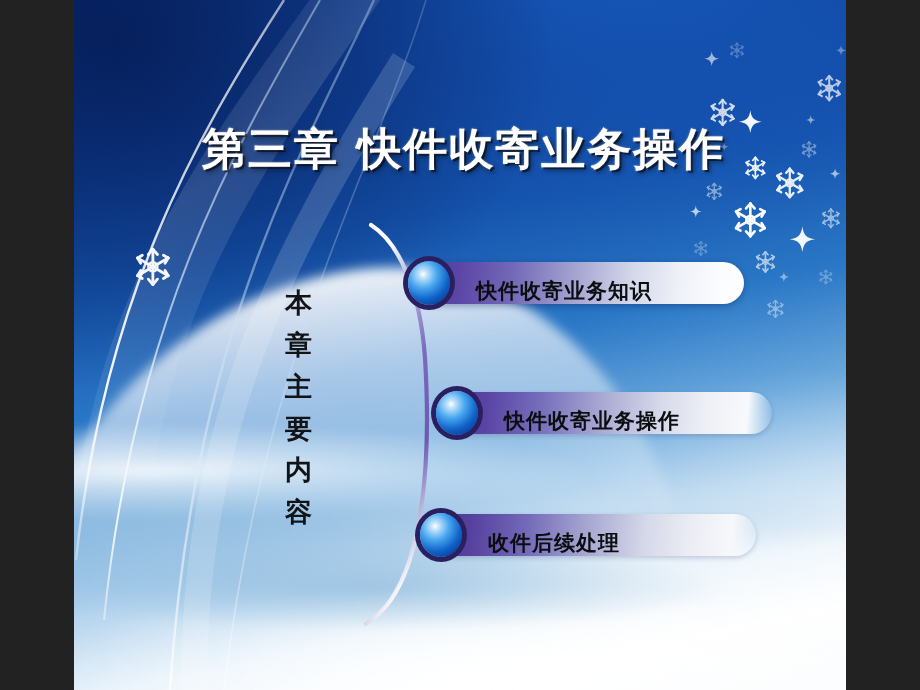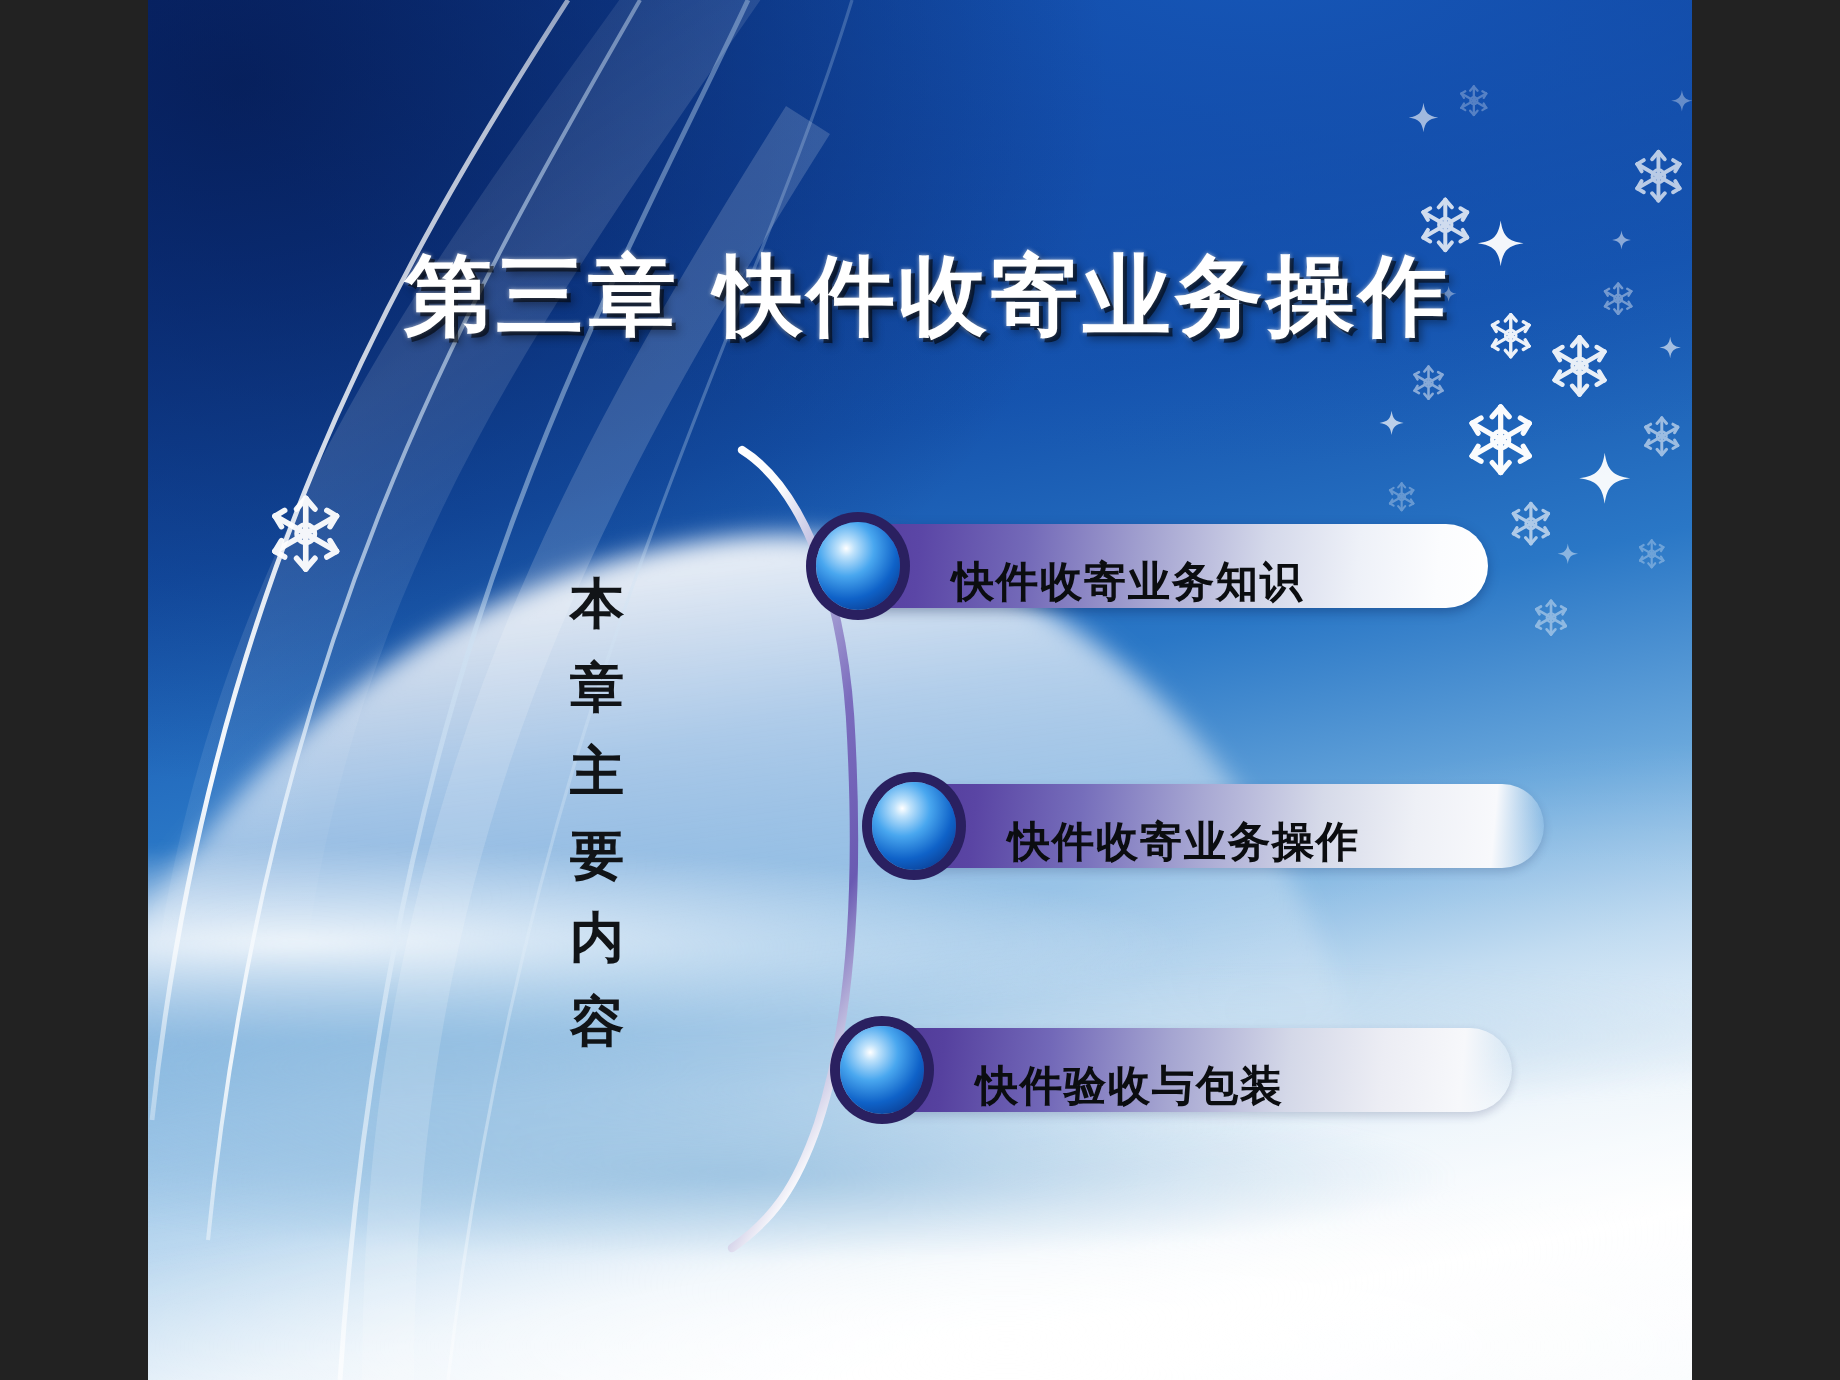--- a/index.html
+++ b/index.html
@@ -288,17 +288,17 @@
   <div class="item" id="item2">
     <div class="pill">
       <div class="bullet"></div>
       <div class="pill-label">快件收寄业务操作</div>
     </div>
   </div>
 
   <div class="item" id="item3">
     <div class="pill">
       <div class="bullet"></div>
-      <div class="pill-label">快件验收与包装</div>
+      <div class="pill-label">收件后续处理</div>
     </div>
   </div>
 
 </div>
 
 </body></html>

